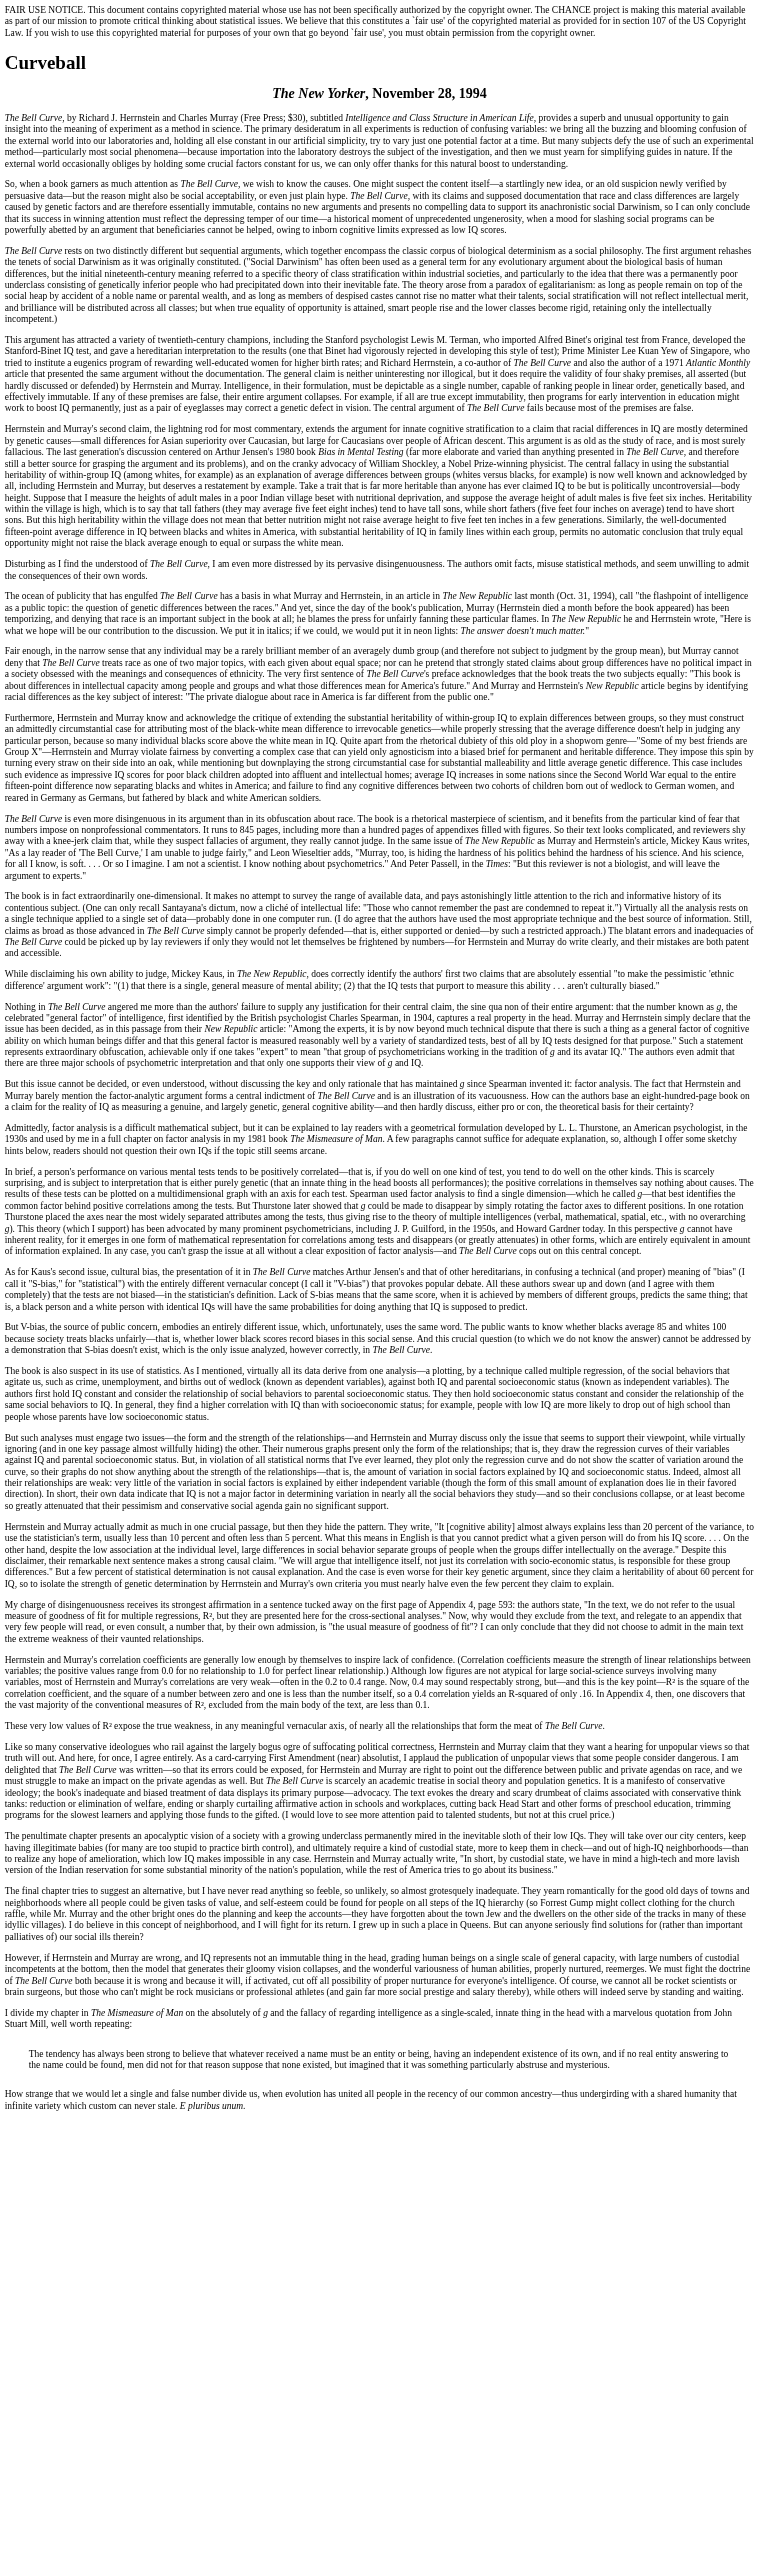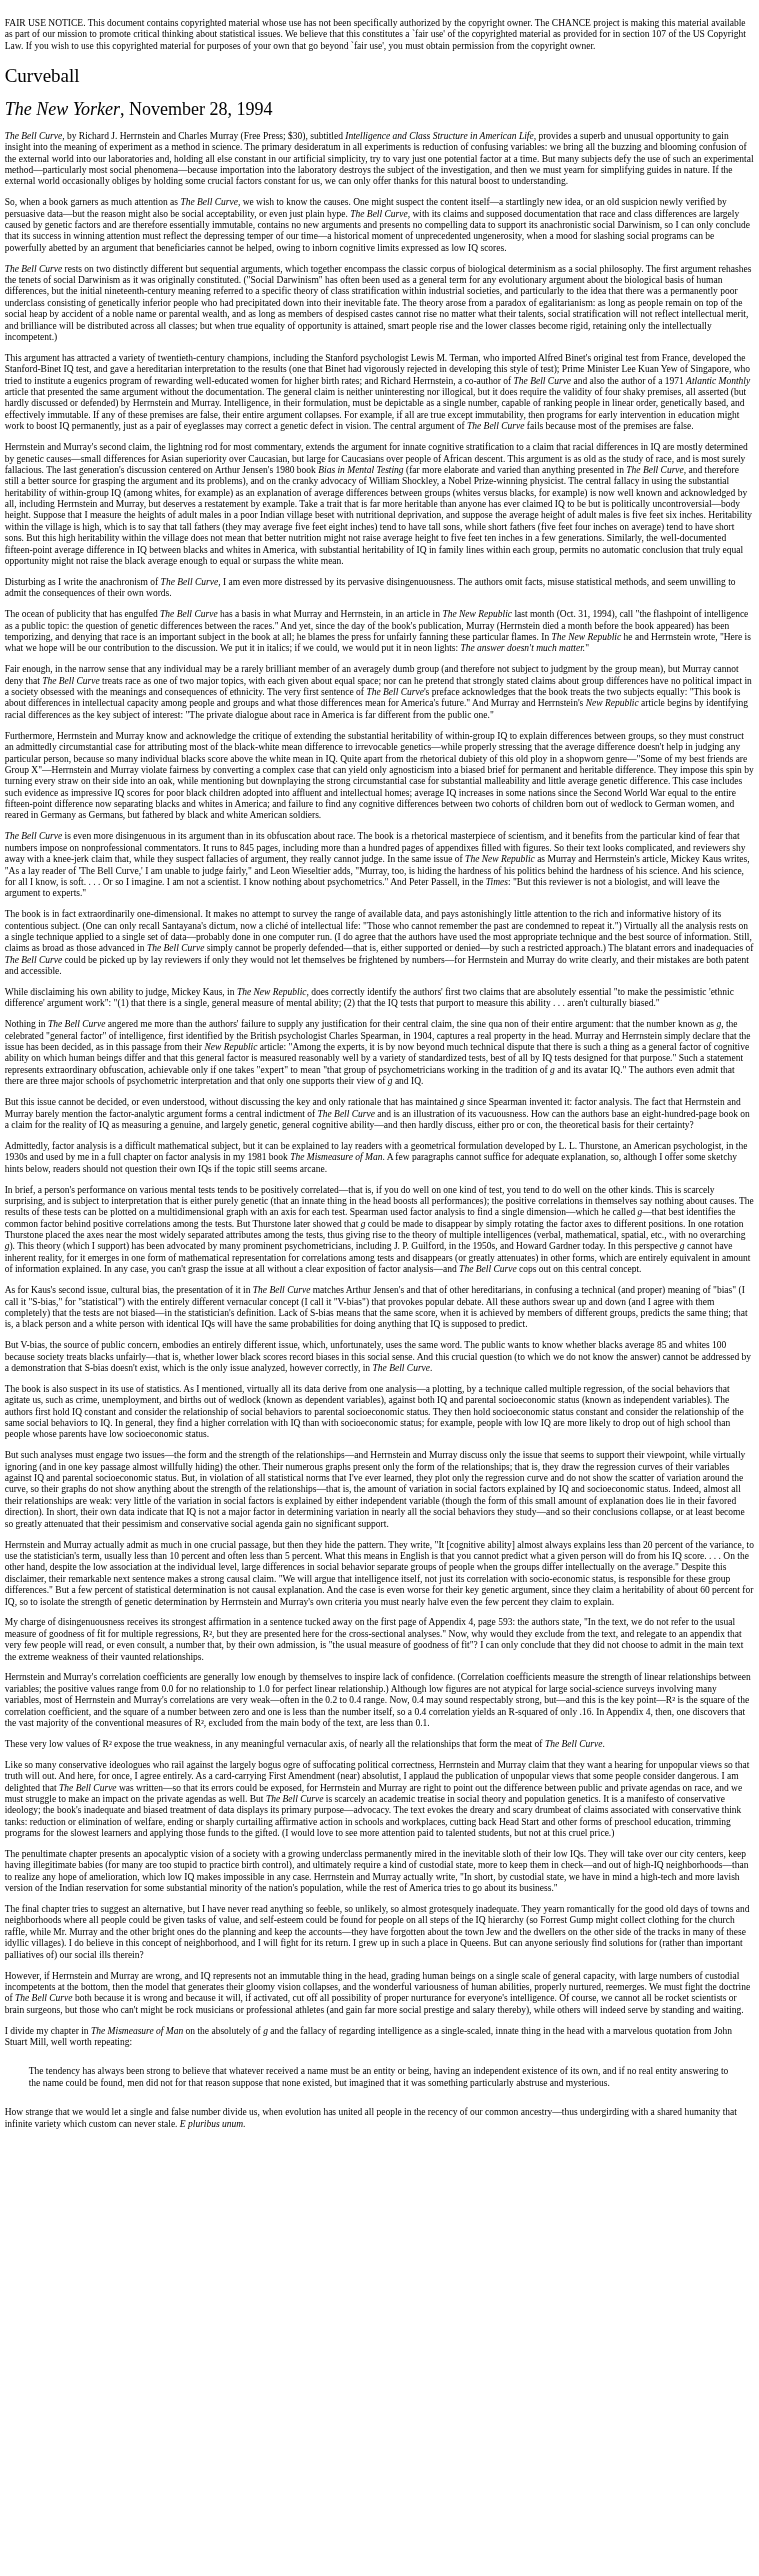--- a/index.html
+++ b/index.html
@@ -14,31 +14,32 @@
     color: #000000;
     width: 759px;
   }
   .page {
     margin: 4.7px;
   }
   p {
     margin: 9.5px 0;
   }
   .notice {
-    margin-top: 18px;
+    margin-top: 5px;
   }
   h1.title {
     font-size: 19px;
-    font-weight: normal;
+    font-weight: bold;
     margin: 13px 0 10.6px 0;
   }
   h2.pub, h2.author {
-    font-size: 18px;
-    font-weight: normal;
+    font-size: 14px;
+    font-weight: bold;
     margin: 10.6px 0;
+    text-align: center;
   }
   blockquote {
     margin: 18px 24px;
   }
 </style>
 </head>
 <body>
 
 <div class="page">
 
@@ -48,21 +49,21 @@
 
   <h2 class="pub"><span></span><i>The New Yorker</i><span>, November 28, 1994</span></h2>
 
 
   <div>
     <p><span></span><i>The Bell Curve</i><span>, by Richard J. Herrnstein and Charles Murray (Free Press; $30), subtitled </span><i>Intelligence and Class Structure in American Life</i><span>, provides a superb and unusual opportunity to gain insight into the meaning of experiment as a method in science. The primary desideratum in all experiments is reduction of confusing variables: we bring all the buzzing and blooming confusion of the external world into our laboratories and, holding all else constant in our artificial simplicity, try to vary just one potential factor at a time. But many subjects defy the use of such an experimental method—particularly most social phenomena—because importation into the laboratory destroys the subject of the investigation, and then we must yearn for simplifying guides in nature. If the external world occasionally obliges by holding some crucial factors constant for us, we can only offer thanks for this natural boost to understanding.</span></p>
     <p><span>So, when a book garners as much attention as </span><i>The Bell Curve</i><span>, we wish to know the causes. One might suspect the content itself—a startlingly new idea, or an old suspicion newly verified by persuasive data—but the reason might also be social acceptability, or even just plain hype. </span><i>The Bell Curve</i><span>, with its claims and supposed documentation that race and class differences are largely caused by genetic factors and are therefore essentially immutable, contains no new arguments and presents no compelling data to support its anachronistic social Darwinism, so I can only conclude that its success in winning attention must reflect the depressing temper of our time—a historical moment of unprecedented ungenerosity, when a mood for slashing social programs can be powerfully abetted by an argument that beneficiaries cannot be helped, owing to inborn cognitive limits expressed as low IQ scores.</span></p>
     <p><span></span><i>The Bell Curve</i><span> rests on two distinctly different but sequential arguments, which together encompass the classic corpus of biological determinism as a social philosophy. The first argument rehashes the tenets of social Darwinism as it was originally constituted. ("Social Darwinism" has often been used as a general term for any evolutionary argument about the biological basis of human differences, but the initial nineteenth-century meaning referred to a specific theory of class stratification within industrial societies, and particularly to the idea that there was a permanently poor underclass consisting of genetically inferior people who had precipitated down into their inevitable fate. The theory arose from a paradox of egalitarianism: as long as people remain on top of the social heap by accident of a noble name or parental wealth, and as long as members of despised castes cannot rise no matter what their talents, social stratification will not reflect intellectual merit, and brilliance will be distributed across all classes; but when true equality of opportunity is attained, smart people rise and the lower classes become rigid, retaining only the intellectually incompetent.)</span></p>
     <p><span>This argument has attracted a variety of twentieth-century champions, including the Stanford psychologist Lewis M. Terman, who imported Alfred Binet's original test from France, developed the Stanford-Binet IQ test, and gave a hereditarian interpretation to the results (one that Binet had vigorously rejected in developing this style of test); Prime Minister Lee Kuan Yew of Singapore, who tried to institute a eugenics program of rewarding well-educated women for higher birth rates; and Richard Herrnstein, a co-author of </span><i>The Bell Curve</i><span> and also the author of a 1971 </span><i>Atlantic Monthly</i><span> article that presented the same argument without the documentation. The general claim is neither uninteresting nor illogical, but it does require the validity of four shaky premises, all asserted (but hardly discussed or defended) by Herrnstein and Murray. Intelligence, in their formulation, must be depictable as a single number, capable of ranking people in linear order, genetically based, and effectively immutable. If any of these premises are false, their entire argument collapses. For example, if all are true except immutability, then programs for early intervention in education might work to boost IQ permanently, just as a pair of eyeglasses may correct a genetic defect in vision. The central argument of </span><i>The Bell Curve</i><span> fails because most of the premises are false.</span></p>
     <p><span>Herrnstein and Murray's second claim, the lightning rod for most commentary, extends the argument for innate cognitive stratification to a claim that racial differences in IQ are mostly determined by genetic causes—small differences for Asian superiority over Caucasian, but large for Caucasians over people of African descent. This argument is as old as the study of race, and is most surely fallacious. The last generation's discussion centered on Arthur Jensen's 1980 book </span><i>Bias in Mental Testing</i><span> (far more elaborate and varied than anything presented in </span><i>The Bell Curve</i><span>, and therefore still a better source for grasping the argument and its problems), and on the cranky advocacy of William Shockley, a Nobel Prize-winning physicist. The central fallacy in using the substantial heritability of within-group IQ (among whites, for example) as an explanation of average differences between groups (whites versus blacks, for example) is now well known and acknowledged by all, including Herrnstein and Murray, but deserves a restatement by example. Take a trait that is far more heritable than anyone has ever claimed IQ to be but is politically uncontroversial—body height. Suppose that I measure the heights of adult males in a poor Indian village beset with nutritional deprivation, and suppose the average height of adult males is five feet six inches. Heritability within the village is high, which is to say that tall fathers (they may average five feet eight inches) tend to have tall sons, while short fathers (five feet four inches on average) tend to have short sons. But this high heritability within the village does not mean that better nutrition might not raise average height to five feet ten inches in a few generations. Similarly, the well-documented fifteen-point average difference in IQ between blacks and whites in America, with substantial heritability of IQ in family lines within each group, permits no automatic conclusion that truly equal opportunity might not raise the black average enough to equal or surpass the white mean.</span></p>
-    <p><span>Disturbing as I write the anachronism of </span><i>The Bell Curve</i><span>, I am even more distressed by its pervasive disingenuousness. The authors omit facts, misuse statistical methods, and seem unwilling to admit the consequences of their own words.</span></p>
+    <p><span>Disturbing as I find the understood of </span><i>The Bell Curve</i><span>, I am even more distressed by its pervasive disingenuousness. The authors omit facts, misuse statistical methods, and seem unwilling to admit the consequences of their own words.</span></p>
     <p><span>The ocean of publicity that has engulfed </span><i>The Bell Curve</i><span> has a basis in what Murray and Herrnstein, in an article in </span><i>The New Republic</i><span> last month (Oct. 31, 1994), call "the flashpoint of intelligence as a public topic: the question of genetic differences between the races." And yet, since the day of the book's publication, Murray (Herrnstein died a month before the book appeared) has been temporizing, and denying that race is an important subject in the book at all; he blames the press for unfairly fanning these particular flames. In </span><i>The New Republic</i><span> he and Herrnstein wrote, "Here is what we hope will be our contribution to the discussion. We put it in italics; if we could, we would put it in neon lights: </span><i>The answer doesn't much matter.</i><span>"</span></p>
     <p><span>Fair enough, in the narrow sense that any individual may be a rarely brilliant member of an averagely dumb group (and therefore not subject to judgment by the group mean), but Murray cannot deny that </span><i>The Bell Curve</i><span> treats race as one of two major topics, with each given about equal space; nor can he pretend that strongly stated claims about group differences have no political impact in a society obsessed with the meanings and consequences of ethnicity. The very first sentence of </span><i>The Bell Curve</i><span>'s preface acknowledges that the book treats the two subjects equally: "This book is about differences in intellectual capacity among people and groups and what those differences mean for America's future." And Murray and Herrnstein's </span><i>New Republic</i><span> article begins by identifying racial differences as the key subject of interest: "The private dialogue about race in America is far different from the public one."</span></p>
     <p><span>Furthermore, Herrnstein and Murray know and acknowledge the critique of extending the substantial heritability of within-group IQ to explain differences between groups, so they must construct an admittedly circumstantial case for attributing most of the black-white mean difference to irrevocable genetics—while properly stressing that the average difference doesn't help in judging any particular person, because so many individual blacks score above the white mean in IQ. Quite apart from the rhetorical dubiety of this old ploy in a shopworn genre—"Some of my best friends are Group X"—Herrnstein and Murray violate fairness by converting a complex case that can yield only agnosticism into a biased brief for permanent and heritable difference. They impose this spin by turning every straw on their side into an oak, while mentioning but downplaying the strong circumstantial case for substantial malleability and little average genetic difference. This case includes such evidence as impressive IQ scores for poor black children adopted into affluent and intellectual homes; average IQ increases in some nations since the Second World War equal to the entire fifteen-point difference now separating blacks and whites in America; and failure to find any cognitive differences between two cohorts of children born out of wedlock to German women, and reared in Germany as Germans, but fathered by black and white American soldiers.</span></p>
     <p><span></span><i>The Bell Curve</i><span> is even more disingenuous in its argument than in its obfuscation about race. The book is a rhetorical masterpiece of scientism, and it benefits from the particular kind of fear that numbers impose on nonprofessional commentators. It runs to 845 pages, including more than a hundred pages of appendixes filled with figures. So their text looks complicated, and reviewers shy away with a knee-jerk claim that, while they suspect fallacies of argument, they really cannot judge. In the same issue of </span><i>The New Republic</i><span> as Murray and Herrnstein's article, Mickey Kaus writes, "As a lay reader of 'The Bell Curve,' I am unable to judge fairly," and Leon Wieseltier adds, "Murray, too, is hiding the hardness of his politics behind the hardness of his science. And his science, for all I know, is soft. . . . Or so I imagine. I am not a scientist. I know nothing about psychometrics." And Peter Passell, in the </span><i>Times</i><span>: "But this reviewer is not a biologist, and will leave the argument to experts."</span></p>
     <p><span>The book is in fact extraordinarily one-dimensional. It makes no attempt to survey the range of available data, and pays astonishingly little attention to the rich and informative history of its contentious subject. (One can only recall Santayana's dictum, now a cliché of intellectual life: "Those who cannot remember the past are condemned to repeat it.") Virtually all the analysis rests on a single technique applied to a single set of data—probably done in one computer run. (I do agree that the authors have used the most appropriate technique and the best source of information. Still, claims as broad as those advanced in </span><i>The Bell Curve</i><span> simply cannot be properly defended—that is, either supported or denied—by such a restricted approach.) The blatant errors and inadequacies of </span><i>The Bell Curve</i><span> could be picked up by lay reviewers if only they would not let themselves be frightened by numbers—for Herrnstein and Murray do write clearly, and their mistakes are both patent and accessible.</span></p>
     <p><span>While disclaiming his own ability to judge, Mickey Kaus, in </span><i>The New Republic</i><span>, does correctly identify the authors' first two claims that are absolutely essential "to make the pessimistic 'ethnic difference' argument work": "(1) that there is a single, general measure of mental ability; (2) that the IQ tests that purport to measure this ability . . . aren't culturally biased."</span></p>
     <p><span>Nothing in </span><i>The Bell Curve</i><span> angered me more than the authors' failure to supply any justification for their central claim, the sine qua non of their entire argument: that the number known as </span><i>g</i><span>, the celebrated "general factor" of intelligence, first identified by the British psychologist Charles Spearman, in 1904, captures a real property in the head. Murray and Herrnstein simply declare that the issue has been decided, as in this passage from their </span><i>New Republic</i><span> article: "Among the experts, it is by now beyond much technical dispute that there is such a thing as a general factor of cognitive ability on which human beings differ and that this general factor is measured reasonably well by a variety of standardized tests, best of all by IQ tests designed for that purpose." Such a statement represents extraordinary obfuscation, achievable only if one takes "expert" to mean "that group of psychometricians working in the tradition of </span><i>g</i><span> and its avatar IQ." The authors even admit that there are three major schools of psychometric interpretation and that only one supports their view of </span><i>g</i><span> and IQ.</span></p>
     <p><span>But this issue cannot be decided, or even understood, without discussing the key and only rationale that has maintained </span><i>g</i><span> since Spearman invented it: factor analysis. The fact that Herrnstein and Murray barely mention the factor-analytic argument forms a central indictment of </span><i>The Bell Curve</i><span> and is an illustration of its vacuousness. How can the authors base an eight-hundred-page book on a claim for the reality of IQ as measuring a genuine, and largely genetic, general cognitive ability—and then hardly discuss, either pro or con, the theoretical basis for their certainty?</span></p>
     <p><span>Admittedly, factor analysis is a difficult mathematical subject, but it can be explained to lay readers with a geometrical formulation developed by L. L. Thurstone, an American psychologist, in the 1930s and used by me in a full chapter on factor analysis in my 1981 book </span><i>The Mismeasure of Man</i><span>. A few paragraphs cannot suffice for adequate explanation, so, although I offer some sketchy hints below, readers should not question their own IQs if the topic still seems arcane.</span></p>
     <p><span>In brief, a person's performance on various mental tests tends to be positively correlated—that is, if you do well on one kind of test, you tend to do well on the other kinds. This is scarcely surprising, and is subject to interpretation that is either purely genetic (that an innate thing in the head boosts all performances); the positive correlations in themselves say nothing about causes. The results of these tests can be plotted on a multidimensional graph with an axis for each test. Spearman used factor analysis to find a single dimension—which he called </span><i>g</i><span>—that best identifies the common factor behind positive correlations among the tests. But Thurstone later showed that </span><i>g</i><span> could be made to disappear by simply rotating the factor axes to different positions. In one rotation Thurstone placed the axes near the most widely separated attributes among the tests, thus giving rise to the theory of multiple intelligences (verbal, mathematical, spatial, etc., with no overarching </span><i>g</i><span>). This theory (which I support) has been advocated by many prominent psychometricians, including J. P. Guilford, in the 1950s, and Howard Gardner today. In this perspective </span><i>g</i><span> cannot have inherent reality, for it emerges in one form of mathematical representation for correlations among tests and disappears (or greatly attenuates) in other forms, which are entirely equivalent in amount of information explained. In any case, you can't grasp the issue at all without a clear exposition of factor analysis—and </span><i>The Bell Curve</i><span> cops out on this central concept.</span></p>

